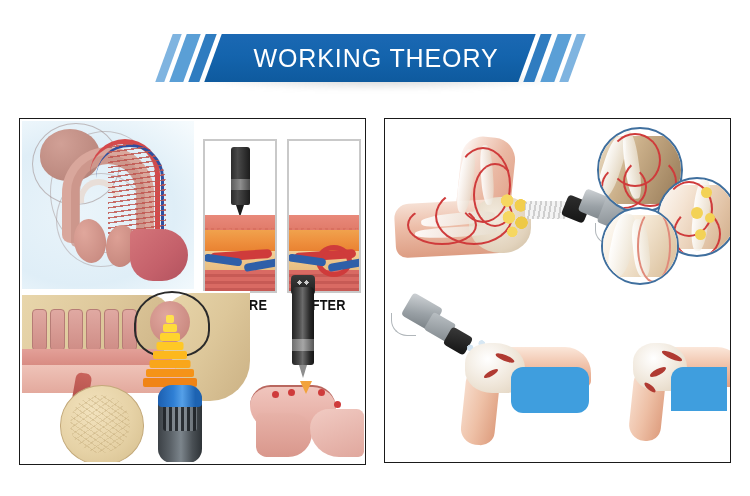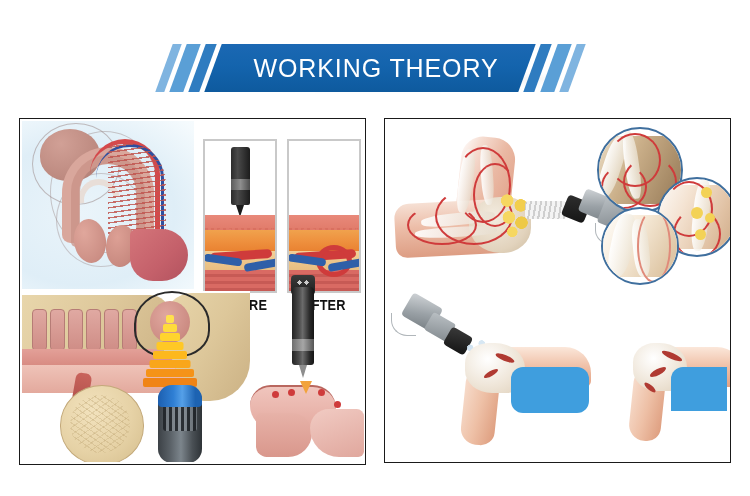--- a/index.html
+++ b/index.html
@@ -34,21 +34,20 @@
                 rgba(150,150,150,0.20) 45%,
                 rgba(255,255,255,0) 78%);
     filter: blur(2px);
   }
   #banner {
     position: absolute;
     left: 160px;
     top: 34px;
     width: 432px;
     height: 48px;
-    margin-top: 10px;
   }
   .stripe {
     position: absolute;
     top: 0;
     height: 48px;
     transform: skewX(-20deg);
   }
   .stripe.main {
     background: linear-gradient(180deg, #1b68b3 0%, #1464ad 45%, #0e5a9e 100%);
   }

